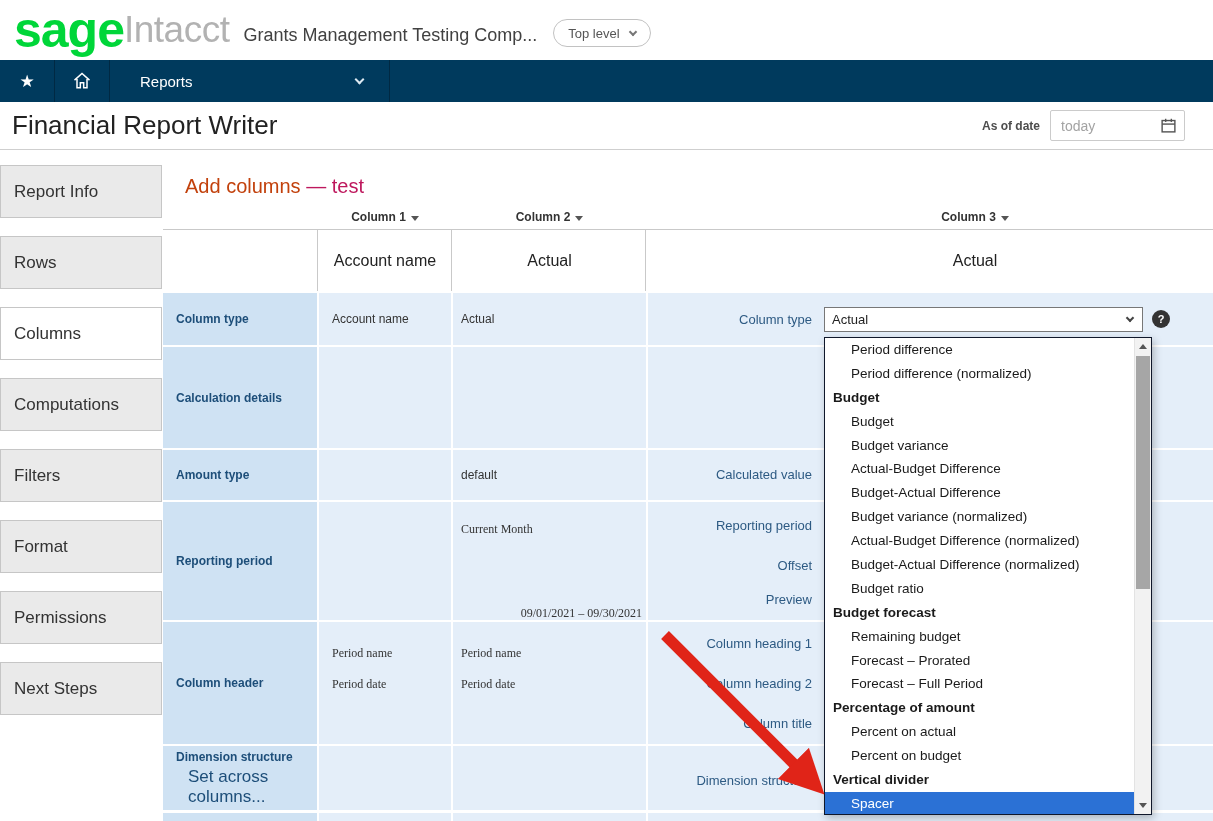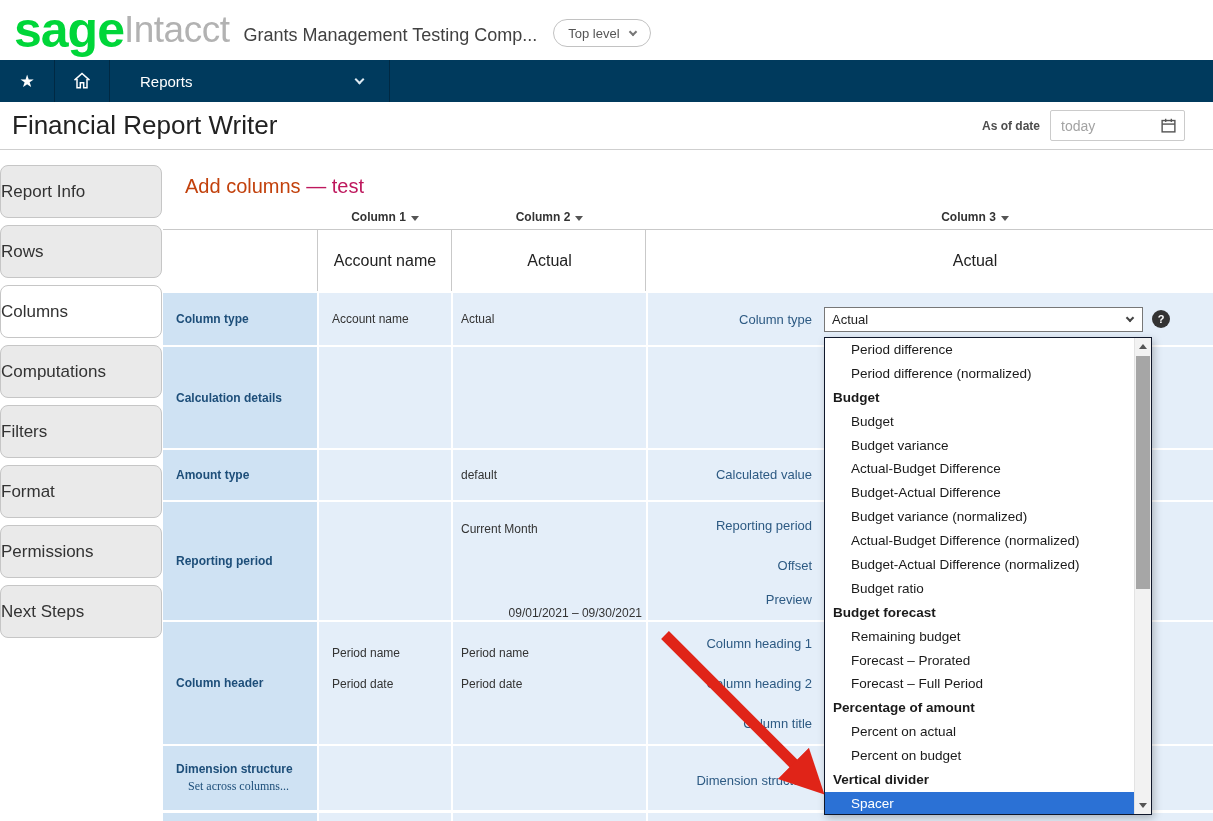--- a/index.html
+++ b/index.html
@@ -31,44 +31,44 @@
   .page-title { font-size:26px; font-weight:400; color:#222; }
   .asof { margin-left:auto; display:flex; align-items:center; gap:10px; }
   .asof-label { font-size:12px; font-weight:bold; color:#4d4d4d; }
   .asof-box { width:135px; height:31px; border:1px solid #cbcbcb; border-radius:2px; display:flex; align-items:center; background:#fff; }
   .asof-input { border:none; outline:none; flex:1; min-width:0; padding-left:10px; font-size:14px; color:#777; font-family:inherit; background:transparent; }
   .asof-input::placeholder { color:#a3a3a3; }
   .cal-btn { width:32px; display:flex; align-items:center; justify-content:center; }
 
   
   .sidebar { position:absolute; left:0; top:163px; width:163px; padding-top:2px; }
-  .side-btn { width:162px; height:53px; margin-bottom:7px; border:1px solid #c6c6c6; border-radius:8px; background:#eaeaea; display:flex; align-items:center; font-size:17px; color:#333; }
+  .side-btn { width:162px; height:53px; margin-bottom:18px; border:1px solid #c6c6c6; border-radius:0; background:#eaeaea; display:flex; align-items:center; padding-left:13px; font-size:17px; color:#333; }
   .side-btn.active { background:#fff; }
 
   
   .main { position:absolute; left:163px; top:163px; width:1050px; height:658px; background:#fff; }
   .grid-heading { position:absolute; left:22px; top:12px; font-size:20px; }
   .gh-main { color:#c2410c; }
   .gh-suffix { color:#be185d; }
   .colhead { position:absolute; top:47px; font-size:12px; font-weight:bold; color:#333; text-align:center; }
   .caret-down { display:inline-block; width:0; height:0; border-left:4px solid transparent; border-right:4px solid transparent; border-top:5px solid #555; margin-left:5px; }
   .grid-topline { position:absolute; left:0; top:66px; width:1050px; height:1px; background:#c9c9c9; }
 
   .name-row { position:absolute; left:0; top:67px; width:1050px; height:61px; background:#fff; }
   .name-row .vline { position:absolute; top:0; width:1px; height:61px; background:#c9c9c9; }
   .name-text { position:absolute; top:0; line-height:61px; text-align:center; font-size:16px; color:#222; }
 
   .grow { position:absolute; left:0; width:1050px; display:flex; gap:2px; }
   .cl { width:154px; background:var(--label-cell,#cfe2f3); display:flex; flex-direction:column; justify-content:center; padding-left:13px; color:var(--row-label-text,#1d4e79); font-weight:bold; font-size:12px; }
-  .cl .note { font-size:12px; font-weight:normal; margin:3px 0 0 12px;font-family:Liberation Serif, serif; }
+  .cl .note { font-size:17px; font-weight:normal; margin:3px 0 0 12px; }
   .cd { background:var(--data-cell,#e4eef9); position:relative; font-size:12px; color:#333; display:flex; align-items:center; }
   .cd.c1 { width:132px; }
   .cd.c2 { width:193px; }
   .cd.c3 { flex:1; }
-  .cd .abs { position:absolute; }
+  .cd .abs { position:absolute;font-family:Liberation Serif, serif; }
   .p13 { padding-left:13px; } .p8 { padding-left:8px; }
 
   
   .flabel { position:absolute; left:429px; width:220px; text-align:right; font-size:13px; color:var(--form-label-text,#2d5a83); z-index:10; }
   .fselect { position:absolute; left:661px; top:144px; width:319px; height:25px; background:#fff; border:1px solid #777; display:flex; align-items:center; padding-left:7px; font-size:13px; color:#222; z-index:10; }
   .fselect .chev { position:absolute; right:9px; }
   .help-circle { position:absolute; left:989px; top:147px; width:18px; height:18px; border-radius:50%; background:#333; color:#fff; font-size:11px; font-weight:bold; display:flex; align-items:center; justify-content:center; z-index:10; }
 
   
   .ddl { position:absolute; left:661px; top:174px; width:328px; height:478px; background:#fff; border:1px solid #0f172a; box-shadow:2px 3px 8px rgba(0,0,0,0.25); z-index:30; }

